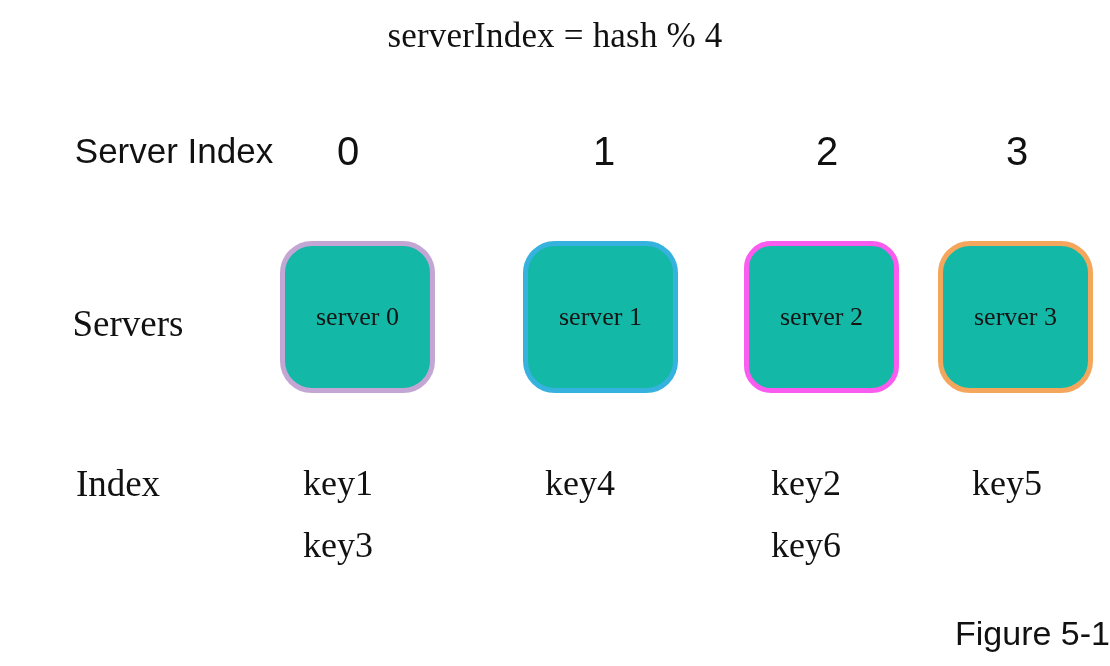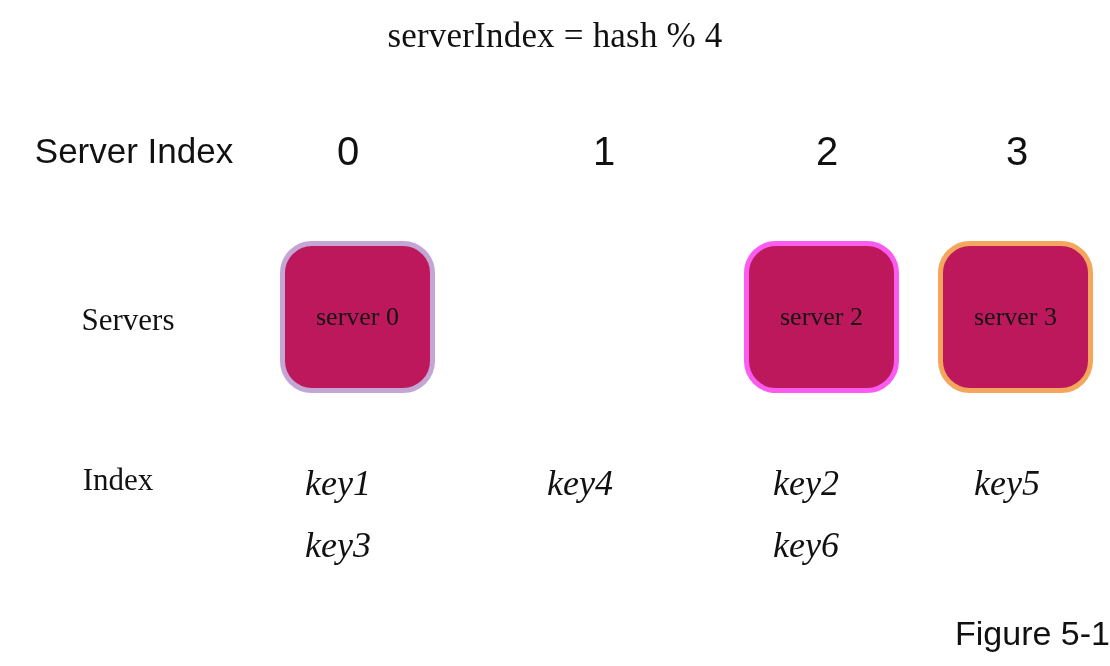--- a/index.html
+++ b/index.html
@@ -34,24 +34,25 @@
   
   .row-label {
     position: absolute;
     text-align: center;
     color: #111111;
     white-space: nowrap;
   }
   .row-label.sans {
     font-family: "Liberation Sans", sans-serif;
     font-size: 35px;
+    padding-left: 40px;
   }
   .row-label.serif {
     font-family: "Liberation Serif", serif;
-    font-size: 31px;
+    font-size: 37px;
   }
   #label-server-index {
     left: 0px;
     top: 131px;
     width: 268px;
   }
   #label-servers {
     left: 8px;
     top: 302px;
     width: 240px;
@@ -77,21 +78,21 @@
   
   .server-box {
     position: absolute;
     top: 241px;
     width: 155px;
     height: 152px;
     box-sizing: border-box;
     border-style: solid;
     border-width: 5px;
     border-radius: 32px;
-    background: #be185d;
+    background: #14b8a6;
     display: flex;
     align-items: center;
     justify-content: center;
   }
   .server-box .server-text {
     font-family: "Liberation Serif", serif;
     font-size: 26px;
     line-height: 30px;
     color: #141414;
     white-space: nowrap;
@@ -103,21 +104,20 @@
     top: 452px;
     width: 170px;
     text-align: center;
   }
   .key-item {
     font-family: "Liberation Serif", serif;
     font-size: 36px;
     line-height: 62px;
     color: #111111;
     white-space: nowrap;
-    font-style: italic;
   }
 
   
   .caption {
     position: absolute;
     left: 0;
     top: 612px;
     width: 1110px;
     text-align: right;
     font-family: "Liberation Sans", sans-serif;
@@ -141,22 +141,25 @@
 
   <div class="index-num" style="left:303px;">0</div>
   <div class="index-num" style="left:559px;">1</div>
   <div class="index-num" style="left:782px;">2</div>
   <div class="index-num" style="left:972px;">3</div>
 
   <div class="server-box" style="left:280px; border-color:#c3a6d4;">
     <span class="server-text">server 0</span>
   </div>
 
+  <div class="server-box" style="left:523px; border-color:#35b2de;">
+    <span class="server-text">server 1</span>
+  </div>
 
-  <div class="server-box" style="left:744px; border-color:#f95cee;">
+  <div class="server-box" style="left:744px; border-color:#f95cee;border-radius:27px;">
     <span class="server-text">server 2</span>
   </div>
 
   <div class="server-box" style="left:938px; border-color:#f4a75c;">
     <span class="server-text">server 3</span>
   </div>
 
   <div class="key-col" style="left:253px;">
     <div class="key-item">key1</div>
     <div class="key-item">key3</div>

